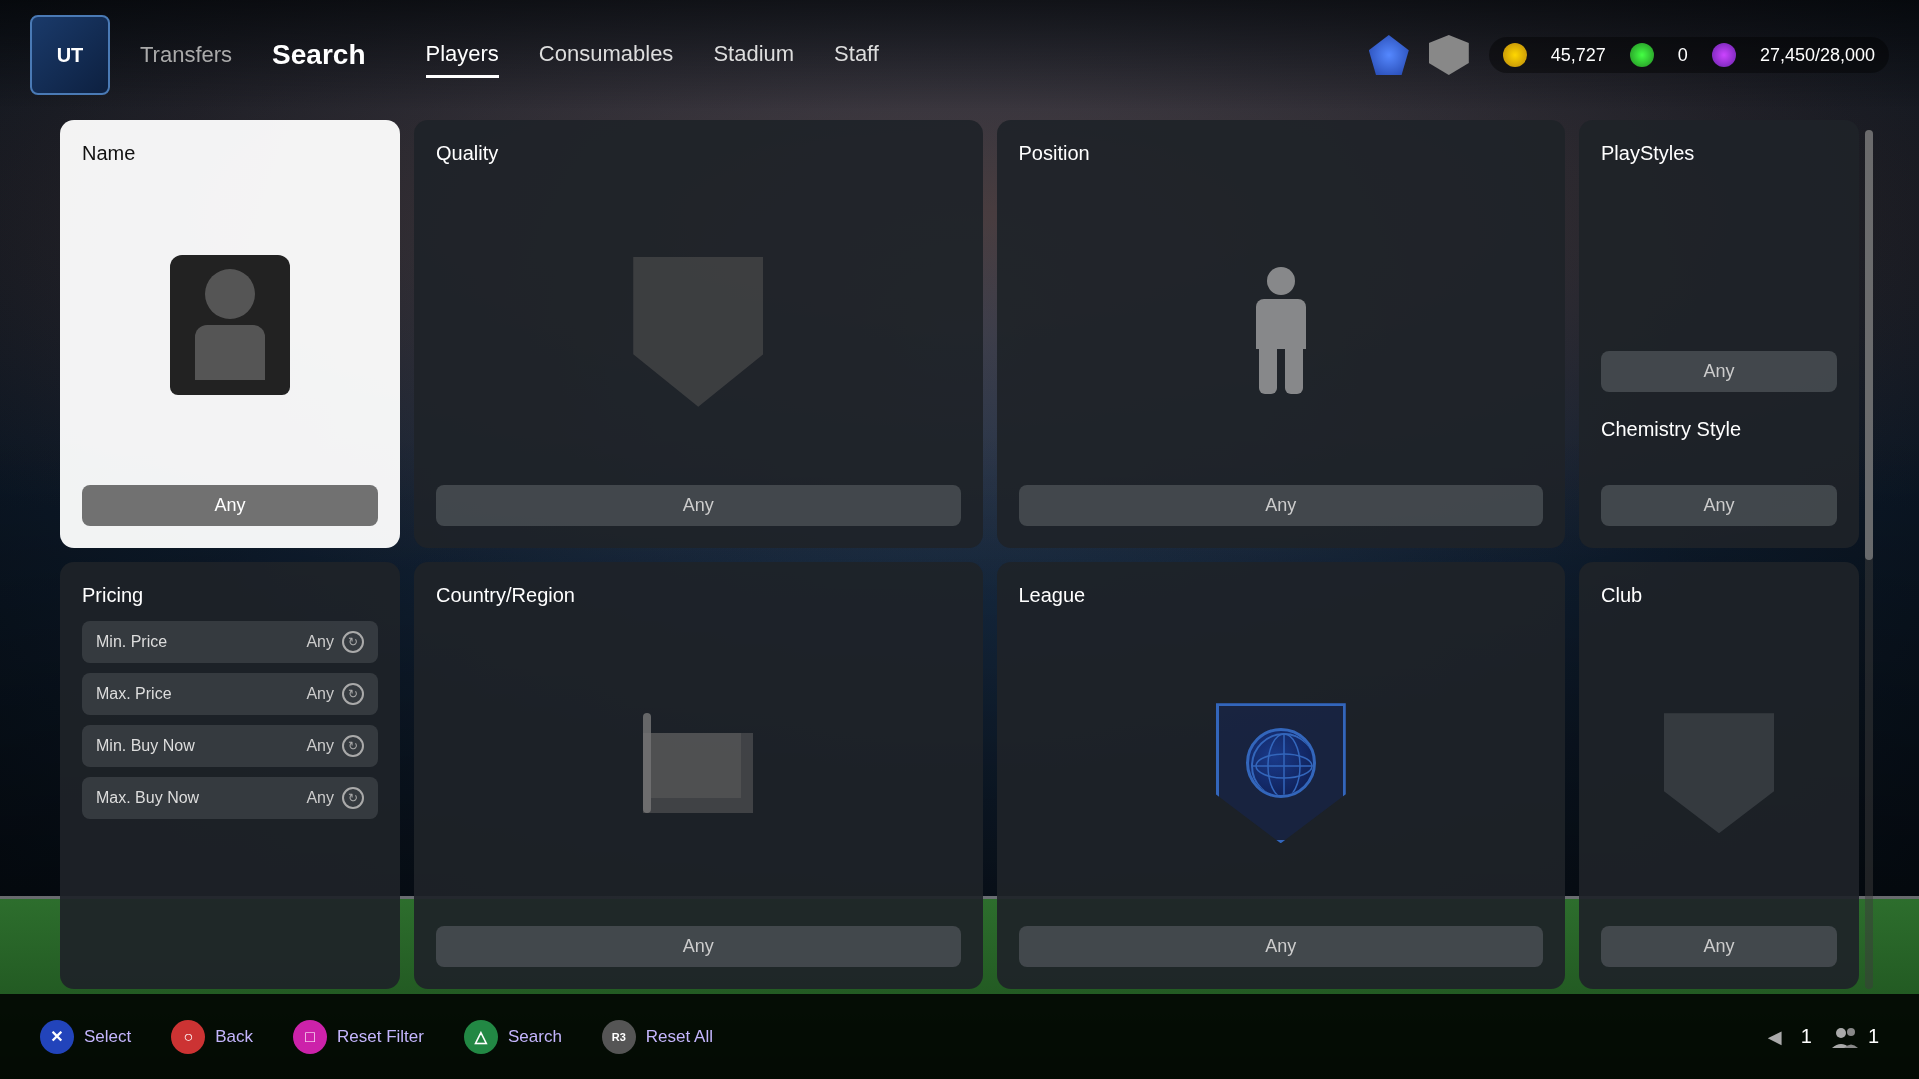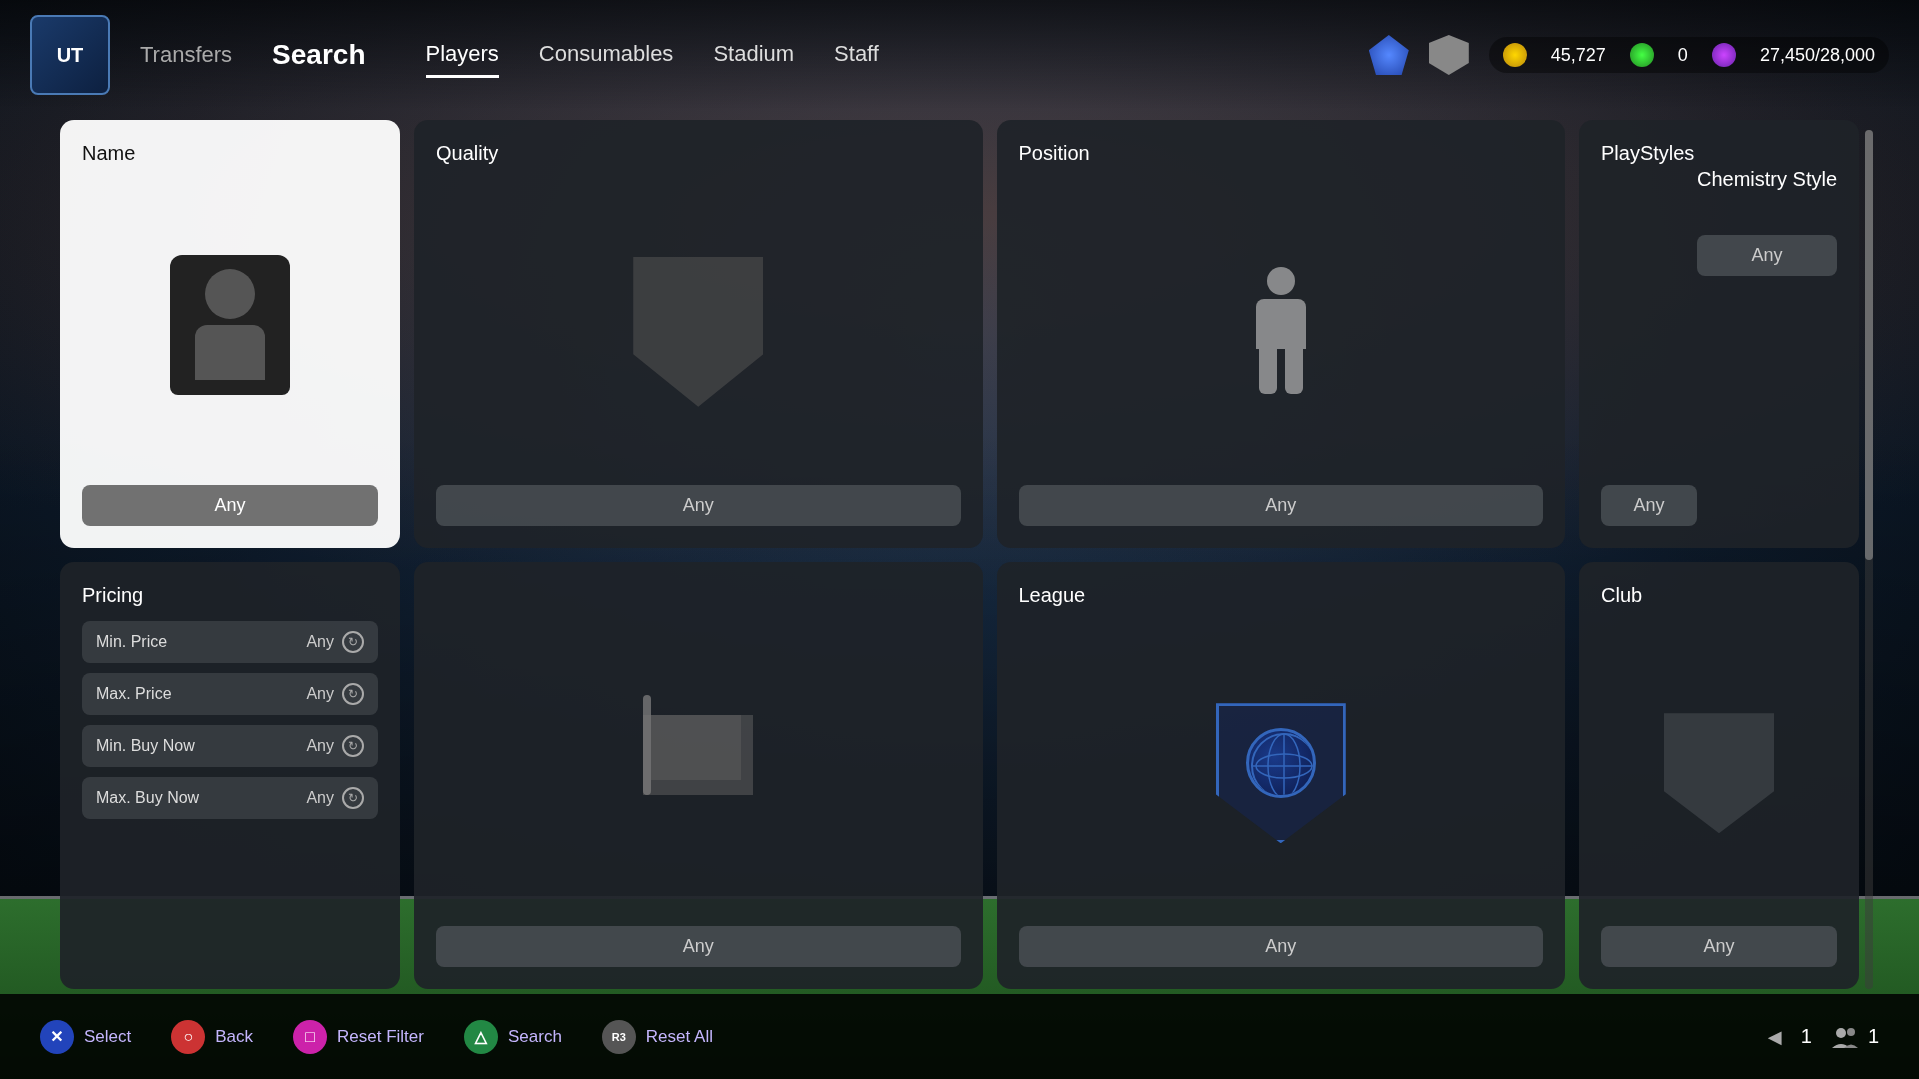--- a/index.html
+++ b/index.html
@@ -626,36 +626,37 @@
         <div class="sil-body"></div>
         <div class="sil-legs">
           <div class="sil-leg"></div>
           <div class="sil-leg"></div>
         </div>
       </div>
     </div>
     <div class="any-badge">Any</div>
   </div>
 
-  <div class="card playstyles-card" style="display:flex; flex-direction:row; gap:0;">
+  <div class="card playstyles-card" style="display:flex; flex-direction:column; gap:0;">
 
     <div style="flex:1; display:flex; flex-direction:column;">
       <div class="card-title">PlayStyles</div>
       <div style="flex:1;"></div>
       <div class="any-badge">Any</div>
     </div>
 
     <div style="margin-top: 26px; display:flex; flex-direction:column;">
       <div class="card-title">Chemistry Style</div>
       <div style="height:30px;"></div>
       <div class="any-badge">Any</div>
     </div>
   </div>
 
   <div class="card country-card">
+    <div class="card-title">Country/Region</div>
     <div class="flag-icon">
       <div class="flag-shape">
         <div class="flag-pole"></div>
         <div class="flag-cloth"></div>
       </div>
     </div>
     <div class="any-badge">Any</div>
   </div>
 
   <div class="card league-card">

